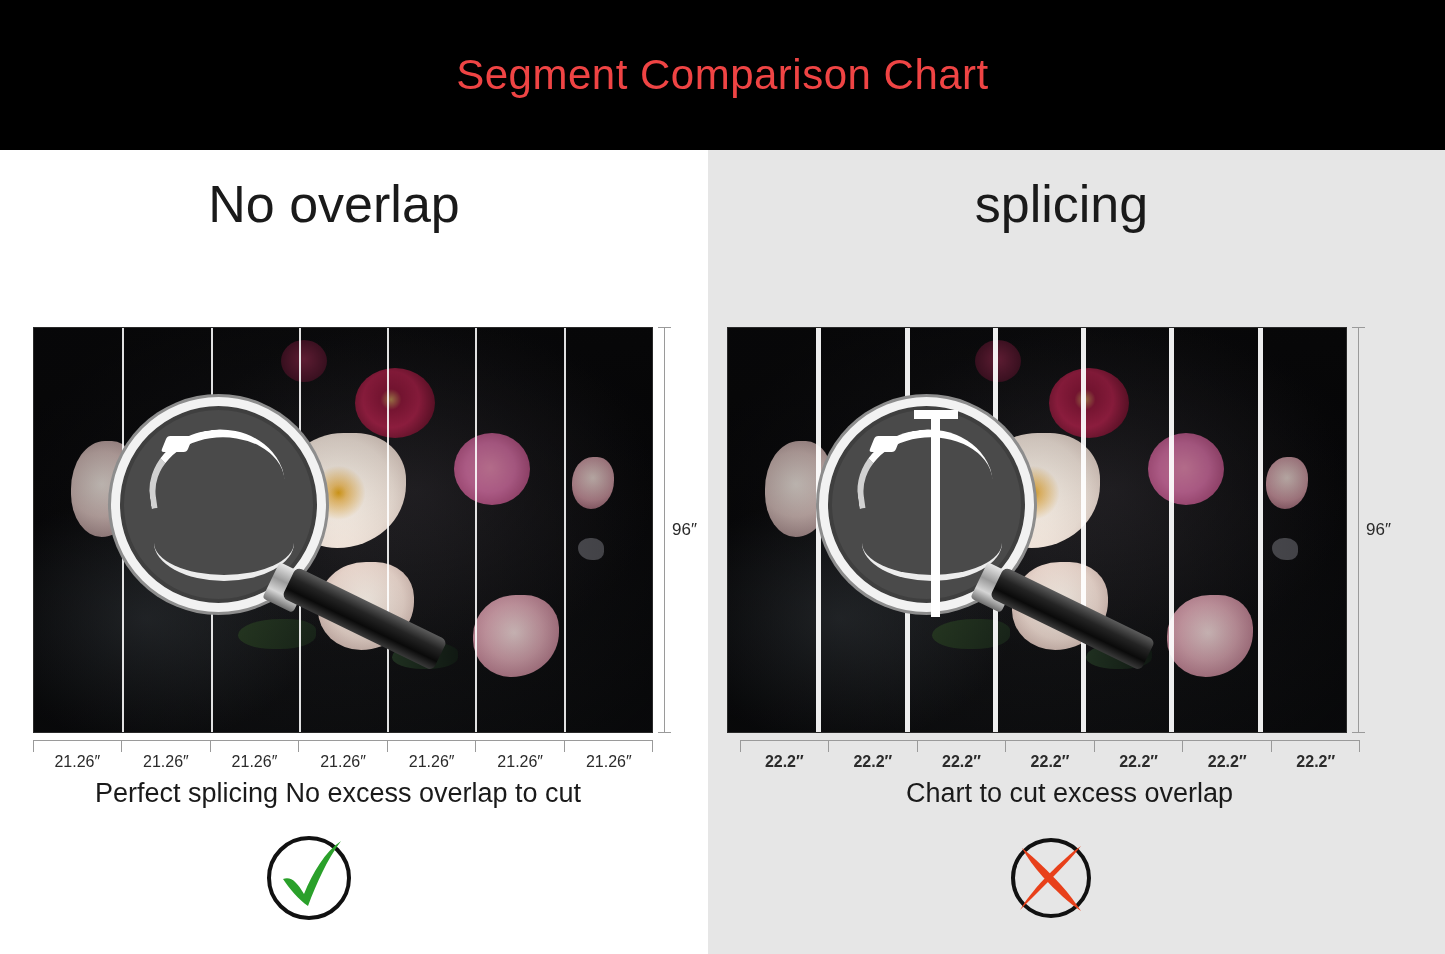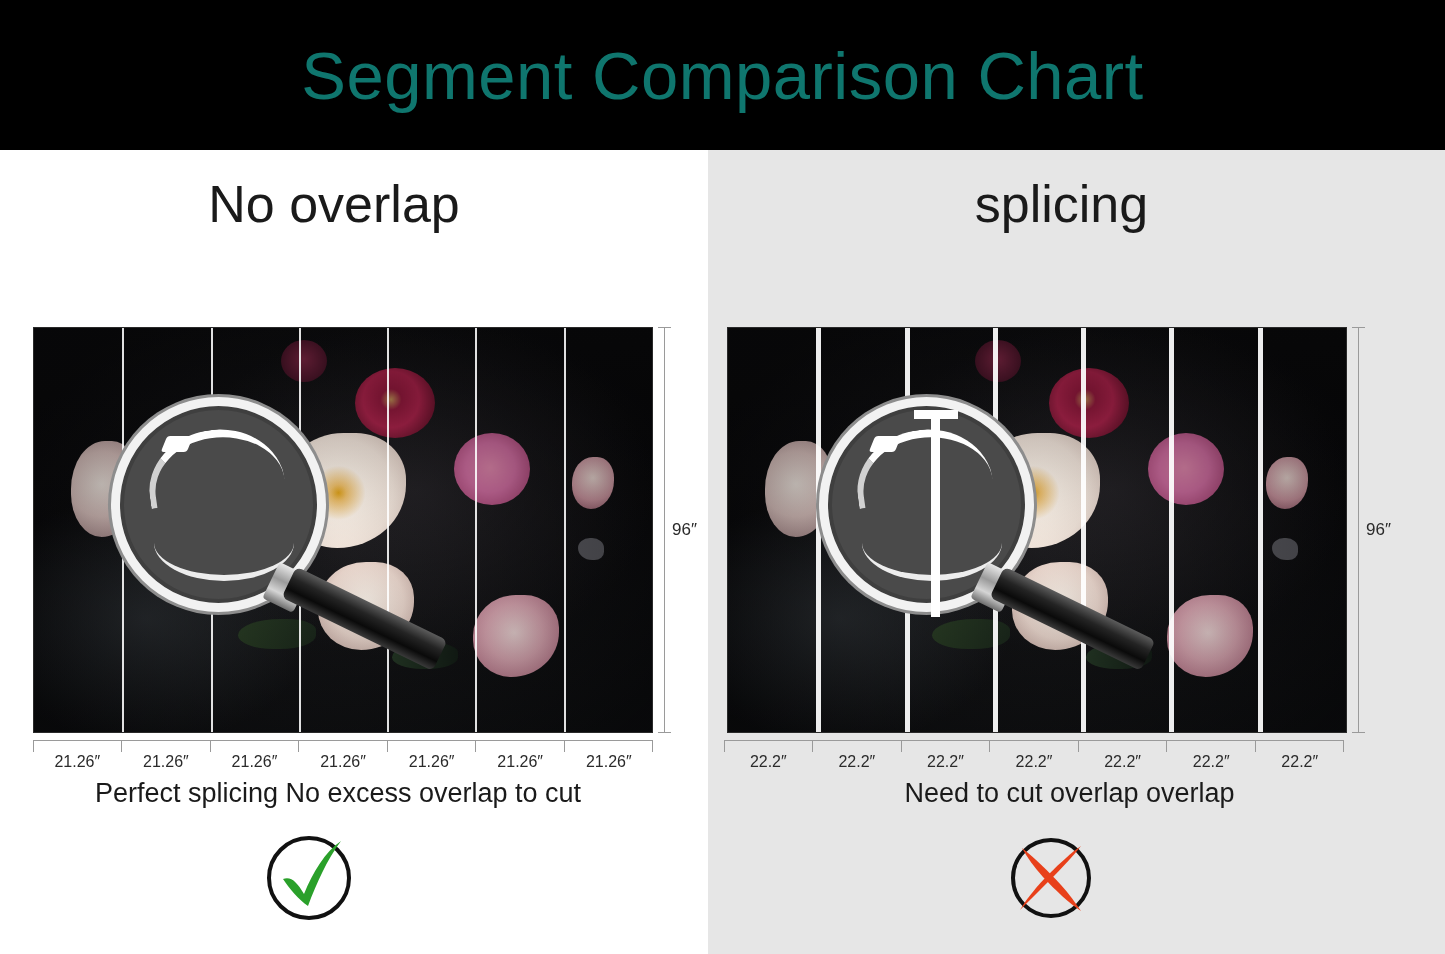--- a/index.html
+++ b/index.html
@@ -11,22 +11,22 @@
   }
   .page{position:relative;width:1445px;height:954px;}
 
   
   .title-banner{
     position:absolute;left:0;top:0;width:1445px;height:150px;
     background:#000000;
     display:flex;align-items:center;justify-content:center;
   }
   .title-text{
-    color:#0f766e;
-    font-size:67px;
+    color:#ef4444;
+    font-size:42px;
     font-weight:400;
     letter-spacing:0.5px;
     font-family:"Liberation Sans", sans-serif;
     white-space:nowrap;
   }
 
   
   .panels{position:absolute;left:0;top:150px;width:1445px;height:804px;display:flex;}
   .panel{position:relative;height:804px;}
   .panel-left{width:708px;background:#ffffff;}
@@ -283,21 +283,21 @@
         </div>
 
         <div class="vdim" style="left:631px;top:0;height:406px;">
           <div class="vdim-line"></div>
           <div class="vdim-cap top"></div>
           <div class="vdim-cap bottom"></div>
           <div class="vdim-label">96″</div>
         </div>
       </div>
 
-      <div class="hdim" style="left:16px;top:590px;width:620px;">
+      <div class="hdim" style="left:32px;top:590px;width:620px;font-weight:bold;">
         <div class="hdim-line"></div>
         <div class="hdim-ticks">
           <div class="hdim-tick"></div>
           <div class="hdim-tick"></div>
           <div class="hdim-tick"></div>
           <div class="hdim-tick"></div>
           <div class="hdim-tick"></div>
           <div class="hdim-tick"></div>
           <div class="hdim-tick"></div>
         </div>
@@ -305,21 +305,21 @@
           <span>22.2″</span>
           <span>22.2″</span>
           <span>22.2″</span>
           <span>22.2″</span>
           <span>22.2″</span>
           <span>22.2″</span>
           <span>22.2″</span>
         </div>
       </div>
 
-      <div class="caption">Need to cut overlap overlap</div>
+      <div class="caption">Chart to cut excess overlap</div>
 
       <div class="verdict verdict-right">
         <svg viewBox="0 0 92 92" xmlns="http://www.w3.org/2000/svg">
           <circle cx="46" cy="46" r="38" fill="none" stroke="#111111" stroke-width="4"></circle>
           <path d="M17 16 C30 26 44 40 56 53 C64 62 70 70 76 79 C64 71 50 58 38 45 C29 35 22 25 17 16 Z" fill="#e8401a"></path>
           <path d="M76 14 C68 24 58 35 48 45 C36 57 25 68 15 78 C22 66 33 53 44 42 C55 31 67 20 76 14 Z" fill="#e8401a"></path>
         </svg>
       </div>
     </div>
 

